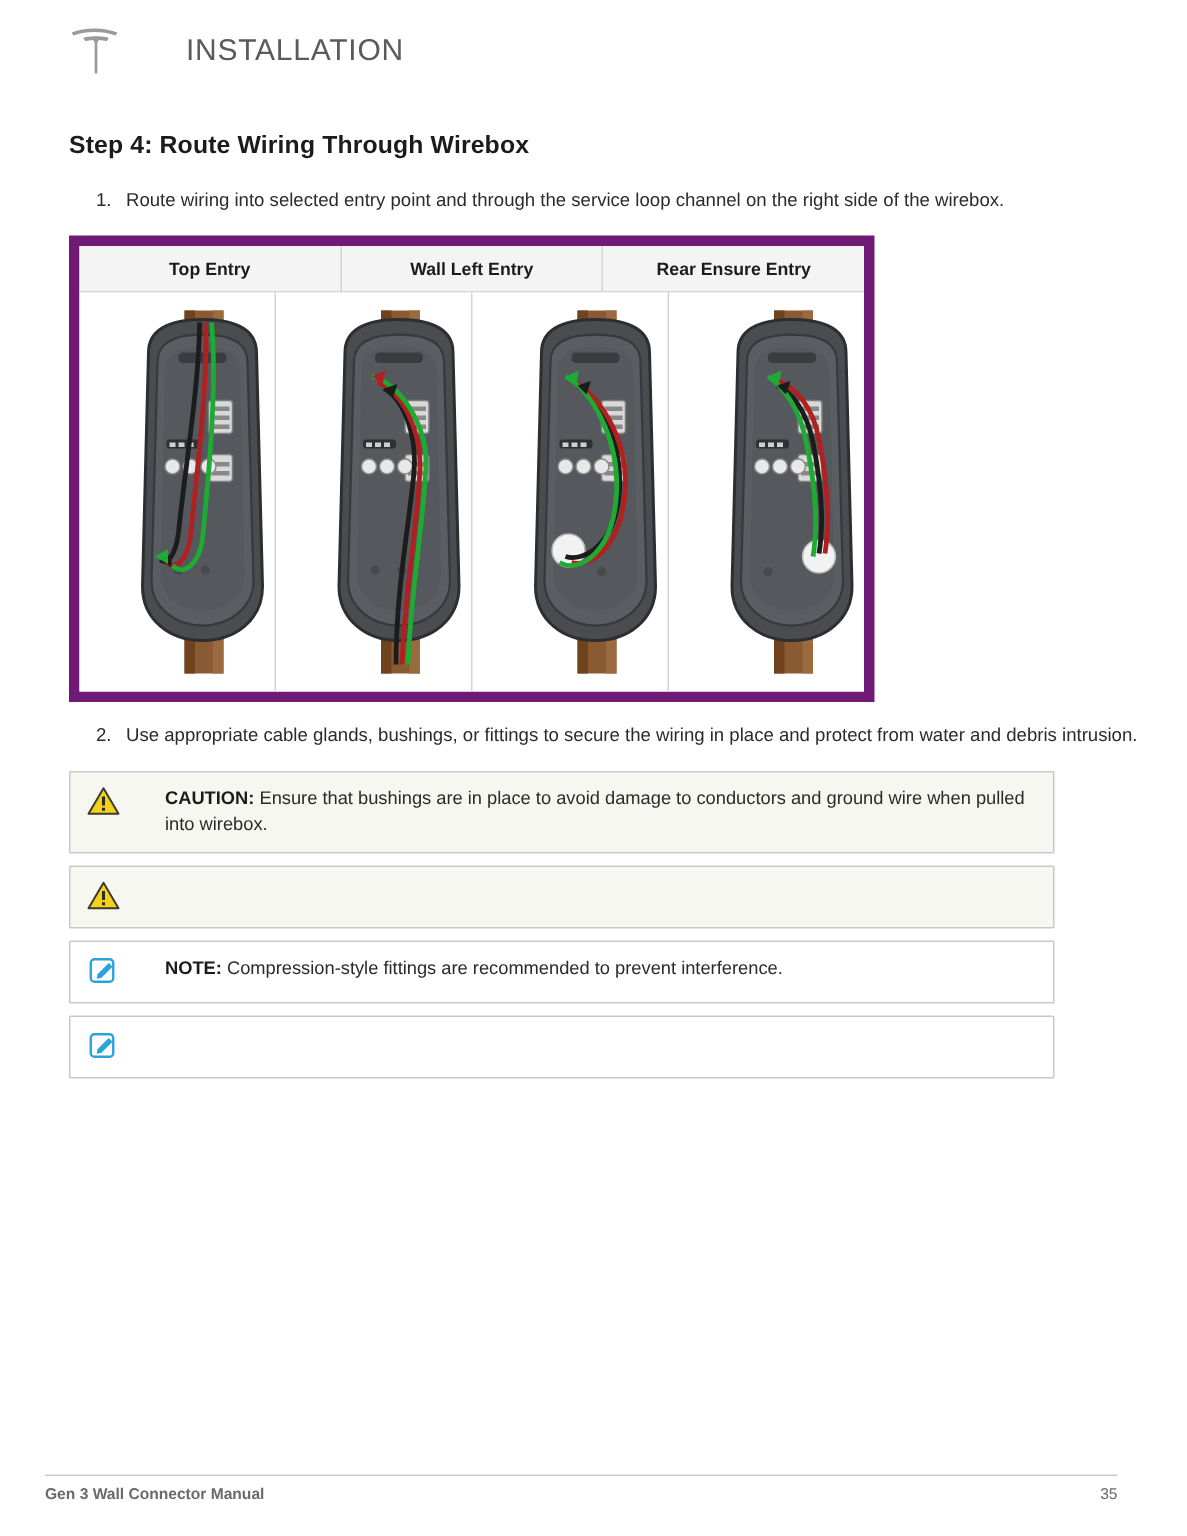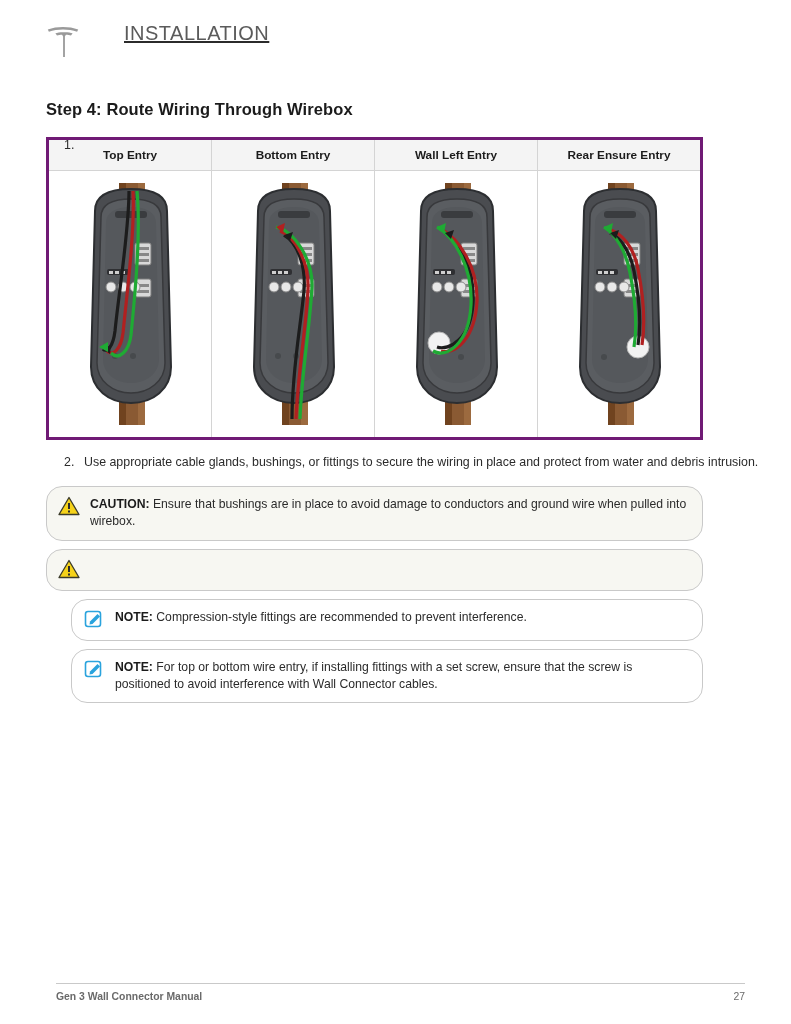--- a/index.html
+++ b/index.html
@@ -18,23 +18,23 @@
   .page {
     width: 791px;
     height: 1024px;
     position: relative;
     box-sizing: border-box;
   }
 
   
   .header {
     display: flex;
-    padding: 22px 0 0 40px;
+    align-items: center;
+    padding: 10px 0 0 40px;
     height: 48px;
-    text-decoration: underline;
   }
   .logo {
     width: 46px;
     height: 40px;
     display: flex;
     align-items: center;
     justify-content: center;
   }
   .header-title {
     font-size: 20px;
@@ -73,22 +73,22 @@
     position: absolute;
     left: 18px;
     top: 0;
     font-size: 12.4px;
     color: #2b2b2b;
   }
 
   
   .figure {
     margin: 14px 16px 0 46px;
-    border: 3px solid #701a75;
-    width: 657px;
+    border: 7px solid #701a75;
+    width: 537px;
     box-sizing: border-box;
   }
   .fig-head {
     display: flex;
     background: #f4f4f4;
     border-bottom: 1px solid #d4d4d4;
   }
   .fig-head .cell {
     flex: 1 1 0;
     text-align: center;
@@ -113,31 +113,31 @@
   }
   .fig-body .cell:last-child { border-right: none; }
 
   
   .callouts {
     margin: 14px 0 0 46px;
     width: 657px;
   }
   .callout {
     border: 1px solid #c9c9c9;
-    border-radius: 16px;
+    border-radius: 1px;
     background: #f7f7f2;
     display: flex;
     align-items: flex-start;
     padding: 9px 12px 9px 10px;
     margin-bottom: 8px;
     box-sizing: border-box;
+    gap: 20px;
   }
   .callout.note {
     background: #ffffff;
-    margin-left: 25px;
   }
   .callout .ico {
     flex: 0 0 24px;
     width: 24px;
     height: 22px;
     margin-right: 9px;
     display: flex;
     align-items: flex-start;
     justify-content: center;
   }
@@ -147,21 +147,21 @@
     color: #2b2b2b;
   }
   .callout .txt b {
     font-weight: bold;
     color: #1b1b1b;
   }
 
   
   .footer {
     position: absolute;
-    left: 56px;
+    left: 30px;
     right: 46px;
     bottom: 22px;
     margin-top: 16px;
   }
   .footer-rule {
     border-top: 1px solid #c9c9c9;
     margin-bottom: 7px;
   }
   .footer-row {
     display: flex;
@@ -188,28 +188,28 @@
     </div>
     <div class="header-title">INSTALLATION</div>
   </div>
 
   <div class="content">
     <h1 class="step-title">Step 4: Route Wiring Through Wirebox</h1>
 
     <ol class="steps">
       <li class="step">
         <span class="num">1.</span>
+        <span>Route wiring into selected entry point and through the service loop channel on the right side of the wirebox.</span>
       </li>
     </ol>
   </div>
 
   <div class="figure">
     <div class="fig-head">
       <div class="cell">Top Entry</div>
-      <div class="cell">Bottom Entry</div>
       <div class="cell">Wall Left Entry</div>
       <div class="cell">Rear Ensure Entry</div>
     </div>
     <div class="fig-body">
 
       <div class="cell">
         <svg width="164" height="266" viewBox="0 0 164 266" aria-hidden="true">
 
           <rect x="70" y="12" width="26" height="242" fill="#8a5a33"></rect>
           <rect x="70" y="12" width="7" height="242" fill="#70431f"></rect>
@@ -399,26 +399,25 @@
       <div class="txt"><b>NOTE:</b><span> Compression-style fittings are recommended to prevent interference.</span></div>
     </div>
 
     <div class="callout note">
       <div class="ico">
         <svg width="20" height="20" viewBox="0 0 20 20" aria-hidden="true">
           <rect x="1.5" y="2.5" width="15" height="15" rx="2.5" fill="#ffffff" stroke="#2aa3dd" stroke-width="1.6"></rect>
           <path d="M6 12.5 L13.5 5 L16 7.5 L8.5 15 L5.5 15.5 Z" fill="#2aa3dd"></path>
         </svg>
       </div>
-      <div class="txt"><b>NOTE:</b><span> For top or bottom wire entry, if installing fittings with a set screw, ensure that the screw is positioned to avoid interference with Wall Connector cables.</span></div>
     </div>
 
   </div>
 
   <div class="footer">
     <div class="footer-rule"></div>
     <div class="footer-row">
       <div class="footer-left">Gen 3 Wall Connector Manual</div>
-      <div class="footer-right">27</div>
+      <div class="footer-right">35</div>
     </div>
   </div>
 
 </div>
 
 </body></html>

